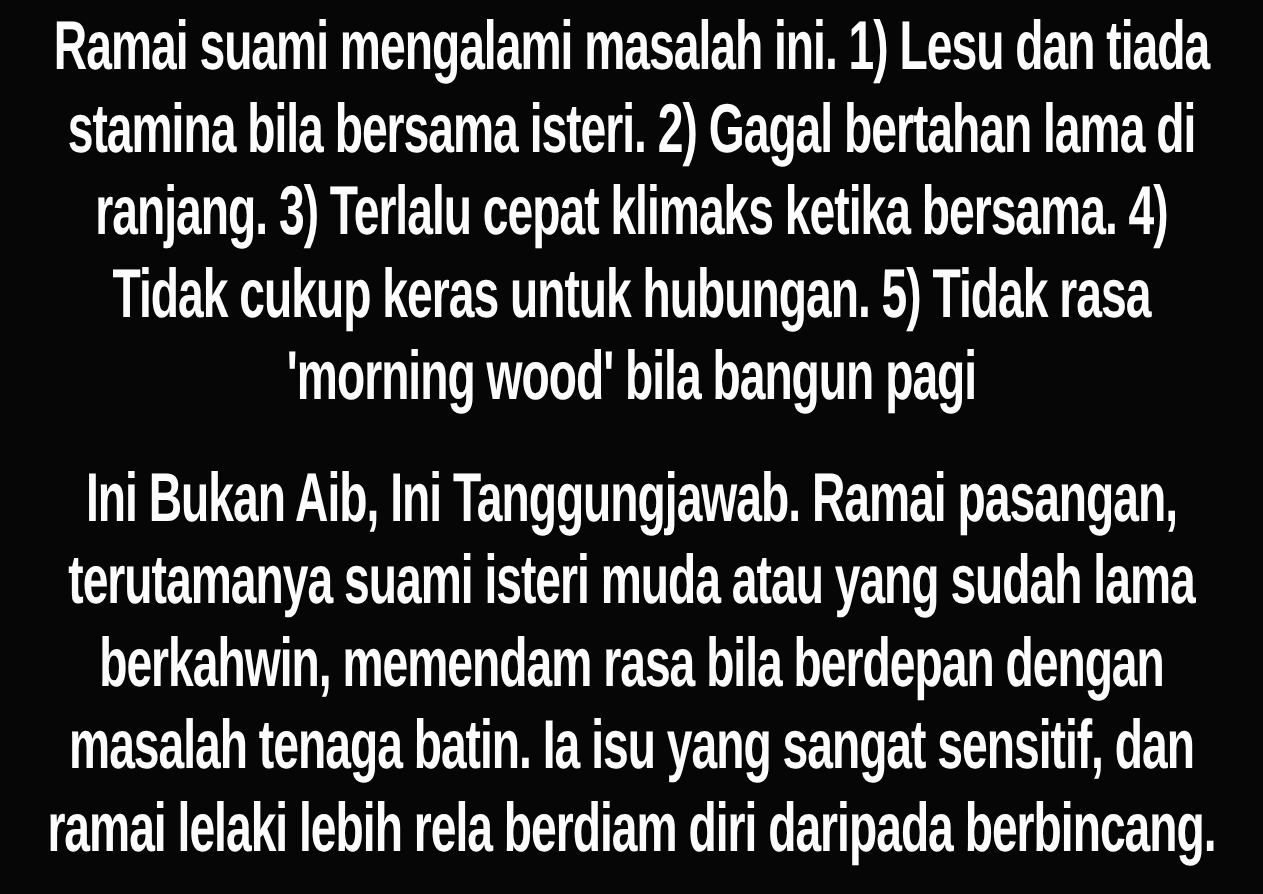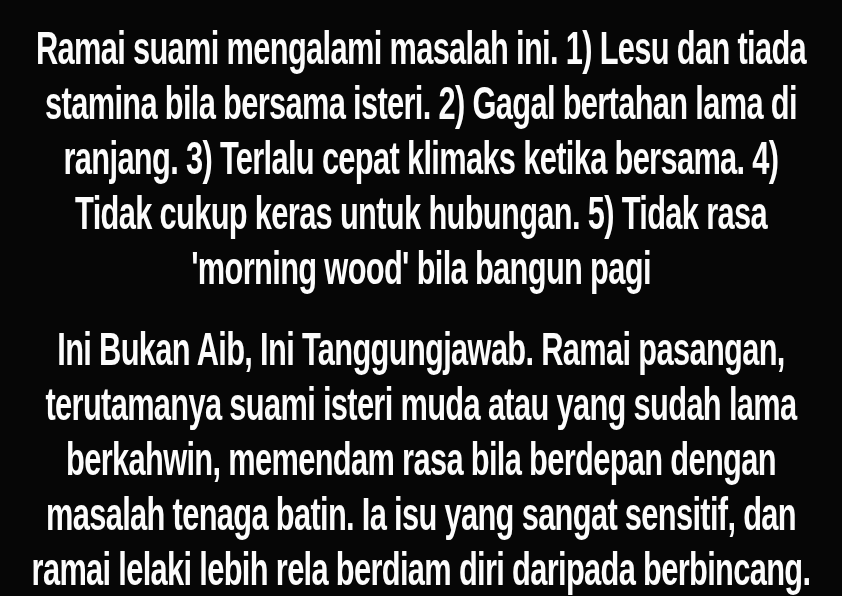--- a/index.html
+++ b/index.html
@@ -10,21 +10,20 @@
     width: 842px;
     height: 596px;
     background: #060606;
     overflow: hidden;
   }
   .poster {
     position: relative;
     width: 842px;
     height: 436px;
     background: #060606;
-    margin-top: 18px;
   }
   
   .condensed-block {
     width: 1260px;
     margin-left: -209px; 
     transform: scaleX(0.67);
     transform-origin: center top;
     padding-top: 3px;
   }
   .para {

